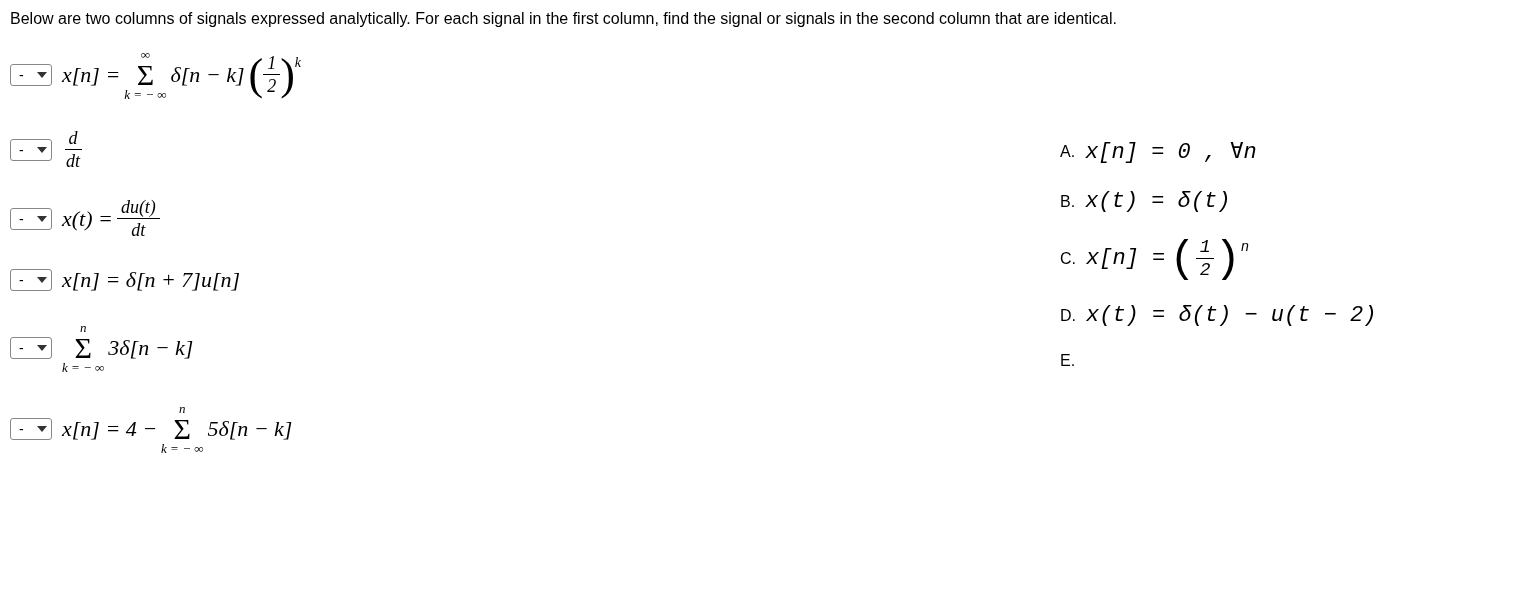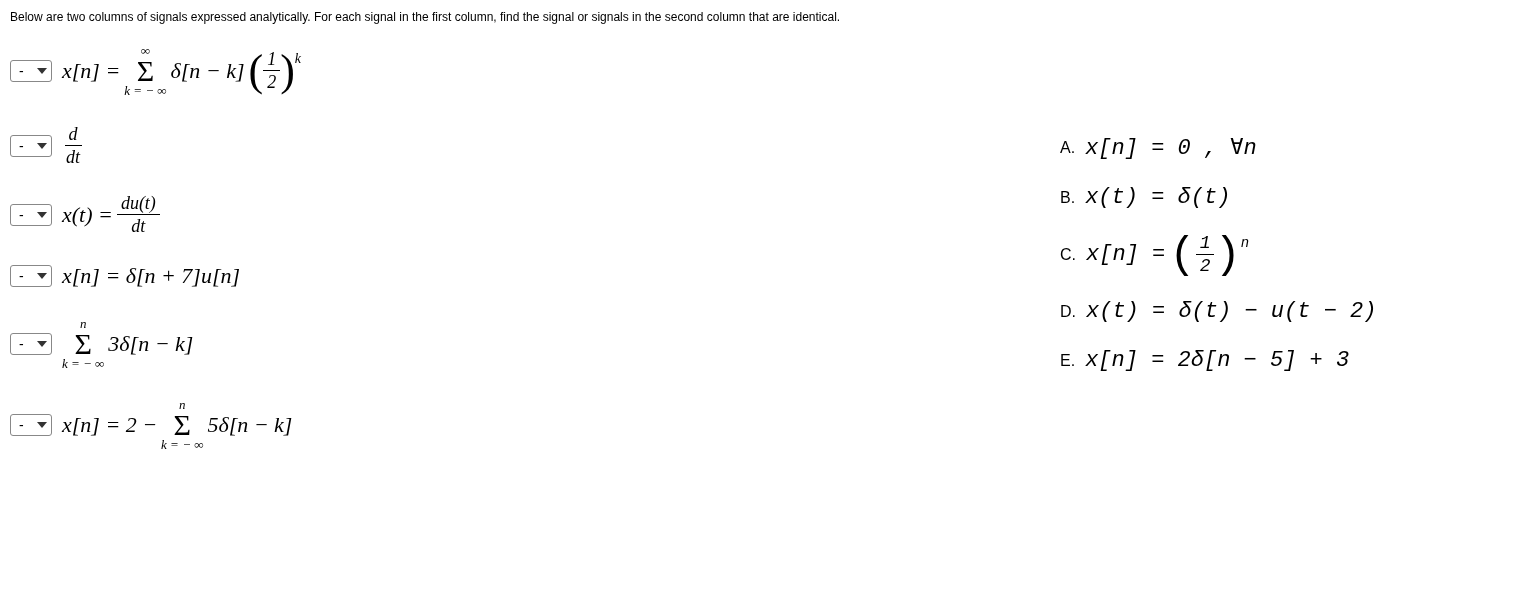--- a/index.html
+++ b/index.html
@@ -8,21 +8,21 @@
       box-sizing: border-box;
     }
     body {
       font-family: 'Segoe UI', Tahoma, Geneva, Verdana, sans-serif;
       font-size: 16px;
       color: #000;
       padding: 10px;
       background: #fff;
     }
     .prompt-text {
-      font-size: 12px;
+      font-size: 16px;
       margin-bottom: 20px;
     }
     .content-wrapper {
       display: flex;
       flex-direction: row;
     }
     .left-col {
       flex: 0 0 auto;
       width: 1050px;
     }
@@ -245,21 +245,21 @@
     <div class="question-row">
       <div class="dropdown">
         <span class="dropdown-value">-</span>
         <span class="chevron">
           <svg viewBox="0 0 10 6" width="10" height="6">
               <path d="M0 0 L5 6 L10 0 Z" fill="#333"></path>
             </svg>
         </span>
       </div>
       <div class="formula">
-        <span>x[n] = 2 −</span>
+        <span>x[n] = 4 −</span>
         <span class="bigop">
           <span class="limit">n</span>
           <span class="sigma">Σ</span>
           <span class="limit">k = − ∞</span>
         </span>
         <span>5δ[n − k]</span>
       </div>
     </div>
 
   </div>
@@ -287,16 +287,15 @@
           <span class="sup">n</span>
         </span>
       </span>
     </div>
     <div class="option-row">
       <span class="option-label">D.</span>
       <span class="option-formula">x(t) = δ(t) − u(t − 2)</span>
     </div>
     <div class="option-row">
       <span class="option-label">E.</span>
-      <span class="option-formula">x[n] = 2δ[n − 5] + 3</span>
     </div>
   </div>
 </div>
 
 </body></html>

